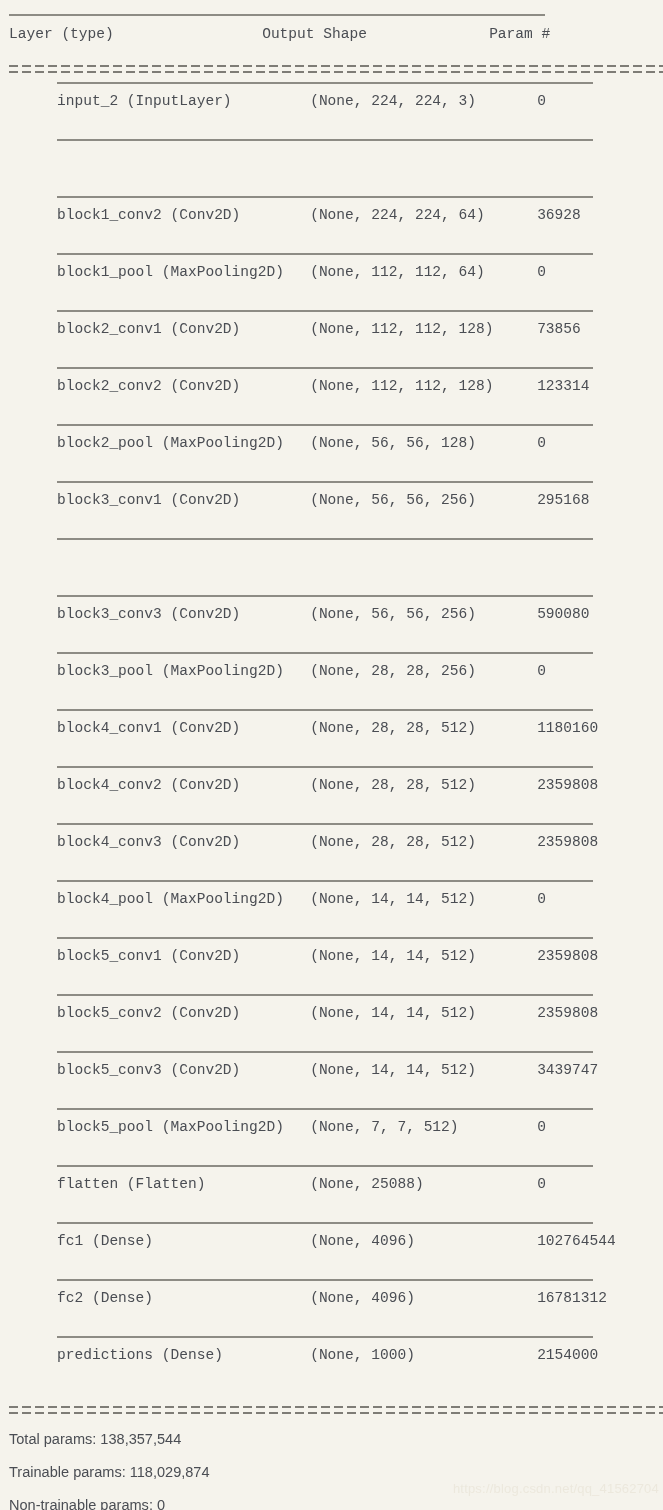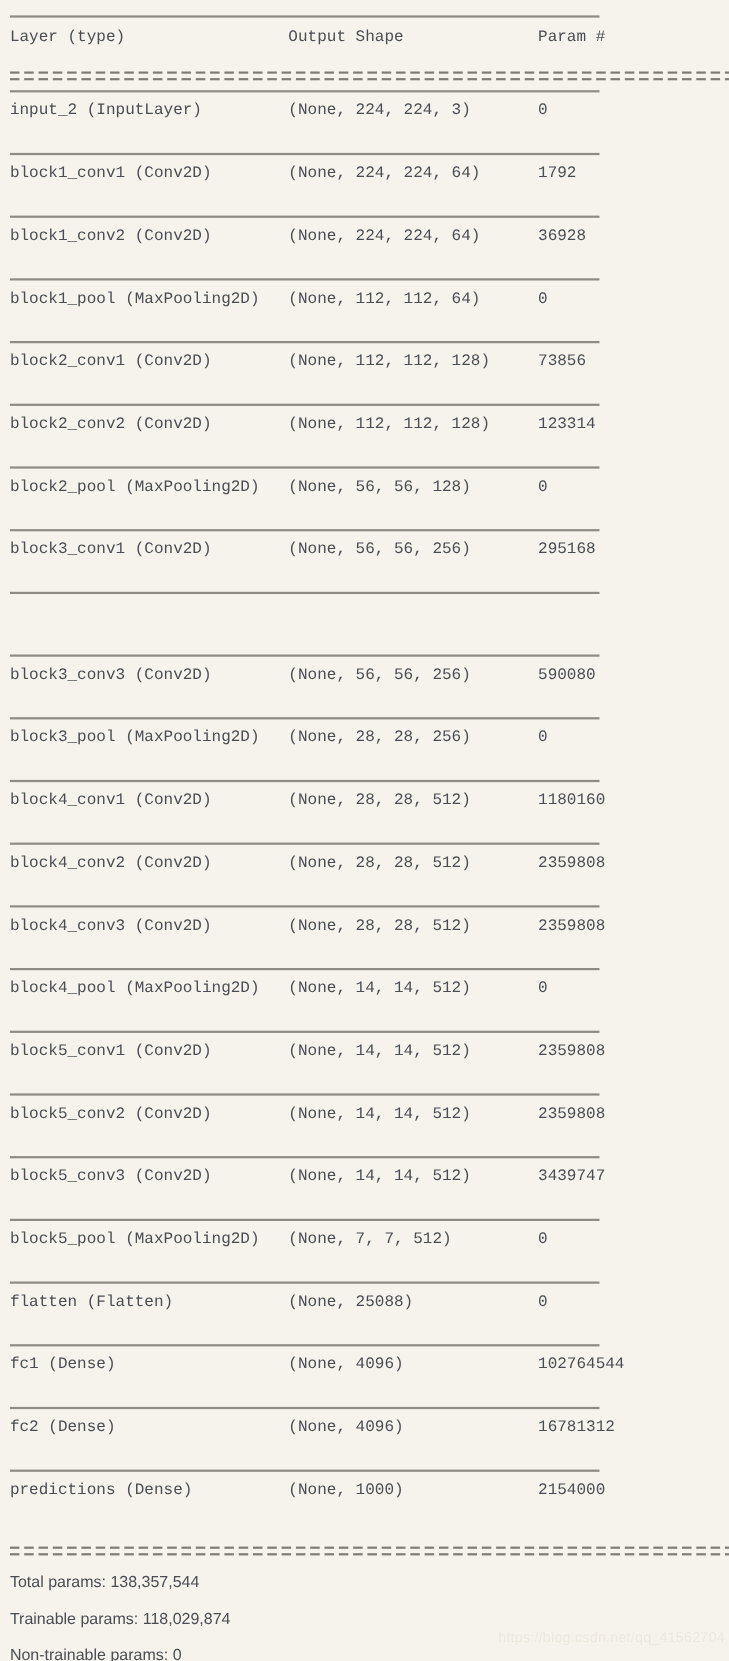--- a/index.html
+++ b/index.html
@@ -64,20 +64,21 @@
     background-size: 13px 2px;
     background-repeat: repeat-x;
   }
 
   
   .row {
     display: block;
     height: 57px;
     padding-top: 0;
     box-sizing: border-box;
+    margin-left: 48px;
   }
   .row-line {
     display: block;
     white-space: pre;
     font-family: "Liberation Mono", monospace;
     font-size: 14.55px;
     letter-spacing: 0;
     line-height: 34px;
     padding-left: 9px;
     color: #4a4d53;
@@ -126,21 +127,20 @@
   <div class="hdr-line">Layer (type)                 Output Shape              Param #</div>
   <div class="rule-eq"></div>
 
   <div id="rows">
       <div class="row">
         <div class="rule-dash"></div>
         <div class="row-line">input_2 (InputLayer)         (None, 224, 224, 3)       0</div>
       </div>
       <div class="row">
         <div class="rule-dash"></div>
-        <div class="row-line">block1_conv1 (Conv2D)        (None, 224, 224, 64)      1792</div>
       </div>
       <div class="row">
         <div class="rule-dash"></div>
         <div class="row-line">block1_conv2 (Conv2D)        (None, 224, 224, 64)      36928</div>
       </div>
       <div class="row">
         <div class="rule-dash"></div>
         <div class="row-line">block1_pool (MaxPooling2D)   (None, 112, 112, 64)      0</div>
       </div>
       <div class="row">

